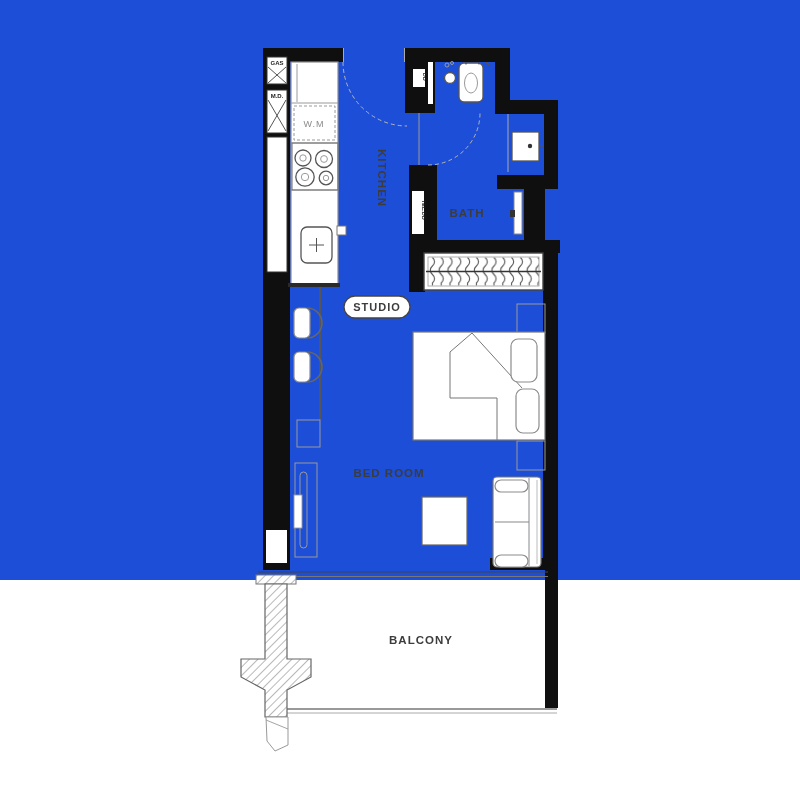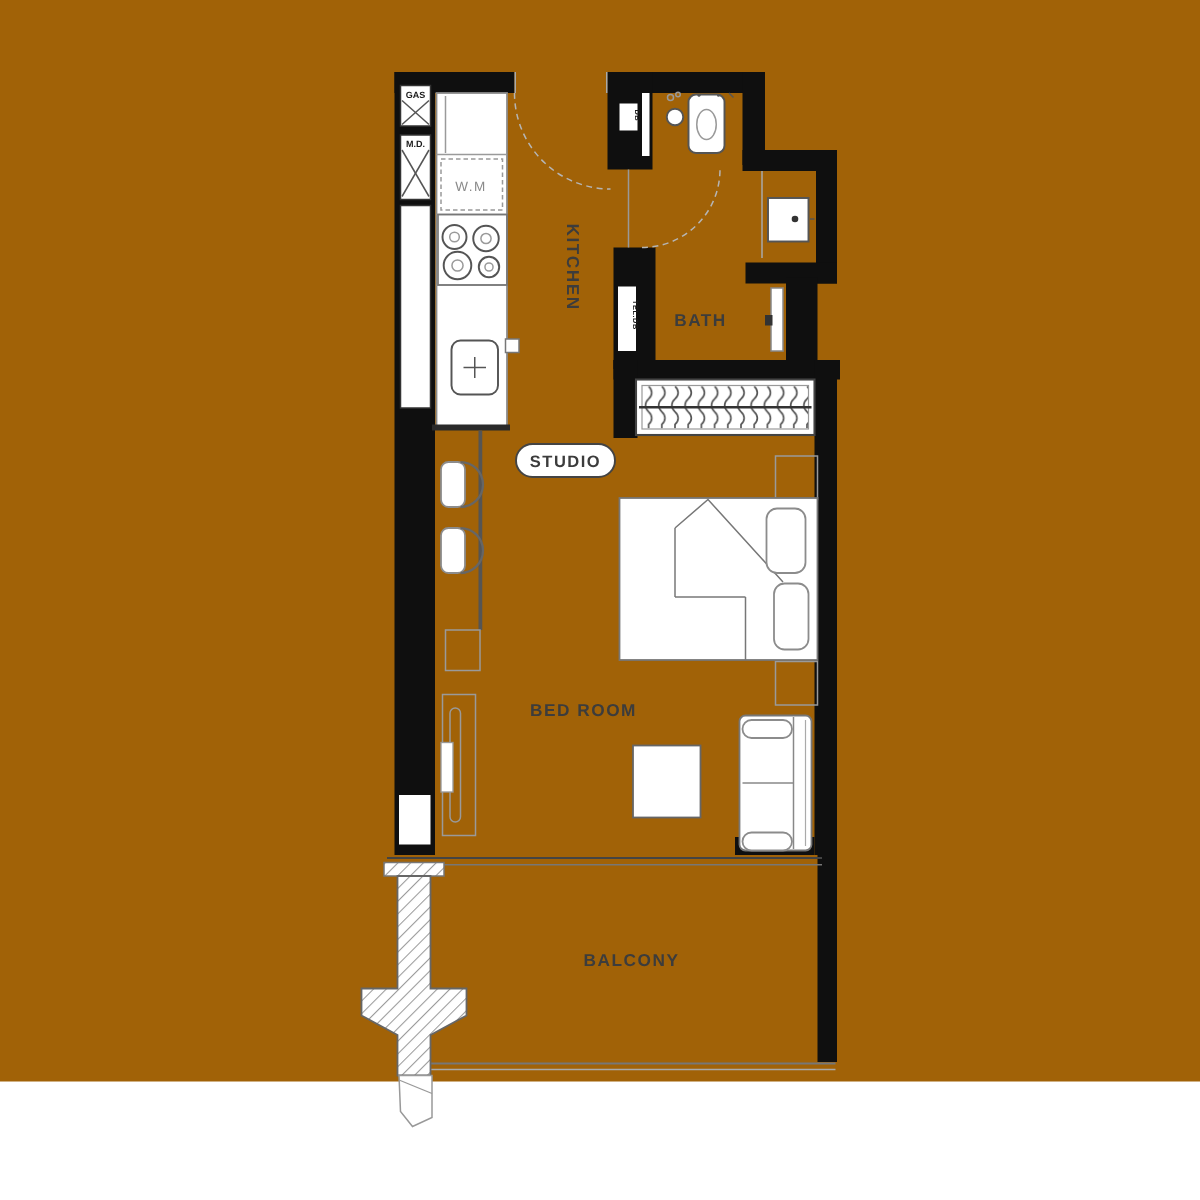--- a/index.html
+++ b/index.html
@@ -1,17 +1,17 @@
 <!DOCTYPE html>
 <html><head>
 <meta charset="utf-8">
 <style>
   html,body{margin:0;padding:0;background:#ffffff;}
   body{width:800px;height:800px;overflow:hidden;}
-  .plan-wrap{position:relative;width:800px;height:721px;background:#a16207;}
+  .plan-wrap{position:relative;width:800px;height:580px;background:#1d4ed8;}
   svg{display:block;}
   svg text{font-family:"Liberation Sans","DejaVu Sans",sans-serif;fill:#3c3c3c;}
   .room-label{font-size:11.5px;font-weight:700;letter-spacing:1px;}
   .pill-label{font-size:11px;font-weight:700;letter-spacing:1px;}
   .tiny-label{font-size:6px;font-weight:700;fill:#1a1a1a;}
   .wm-label{font-size:9px;font-weight:400;fill:#8a8a8a;letter-spacing:1px;}
   .micro-label{font-size:5px;font-weight:700;fill:#1a1a1a;letter-spacing:0.3px;}
   .wall{fill:#0f0f0f;stroke:none;}
   .furn{fill:#ffffff;stroke:#8c8c8c;stroke-width:1.2;}
   .furn-light{fill:none;stroke:#9a9a9a;stroke-width:1;}

